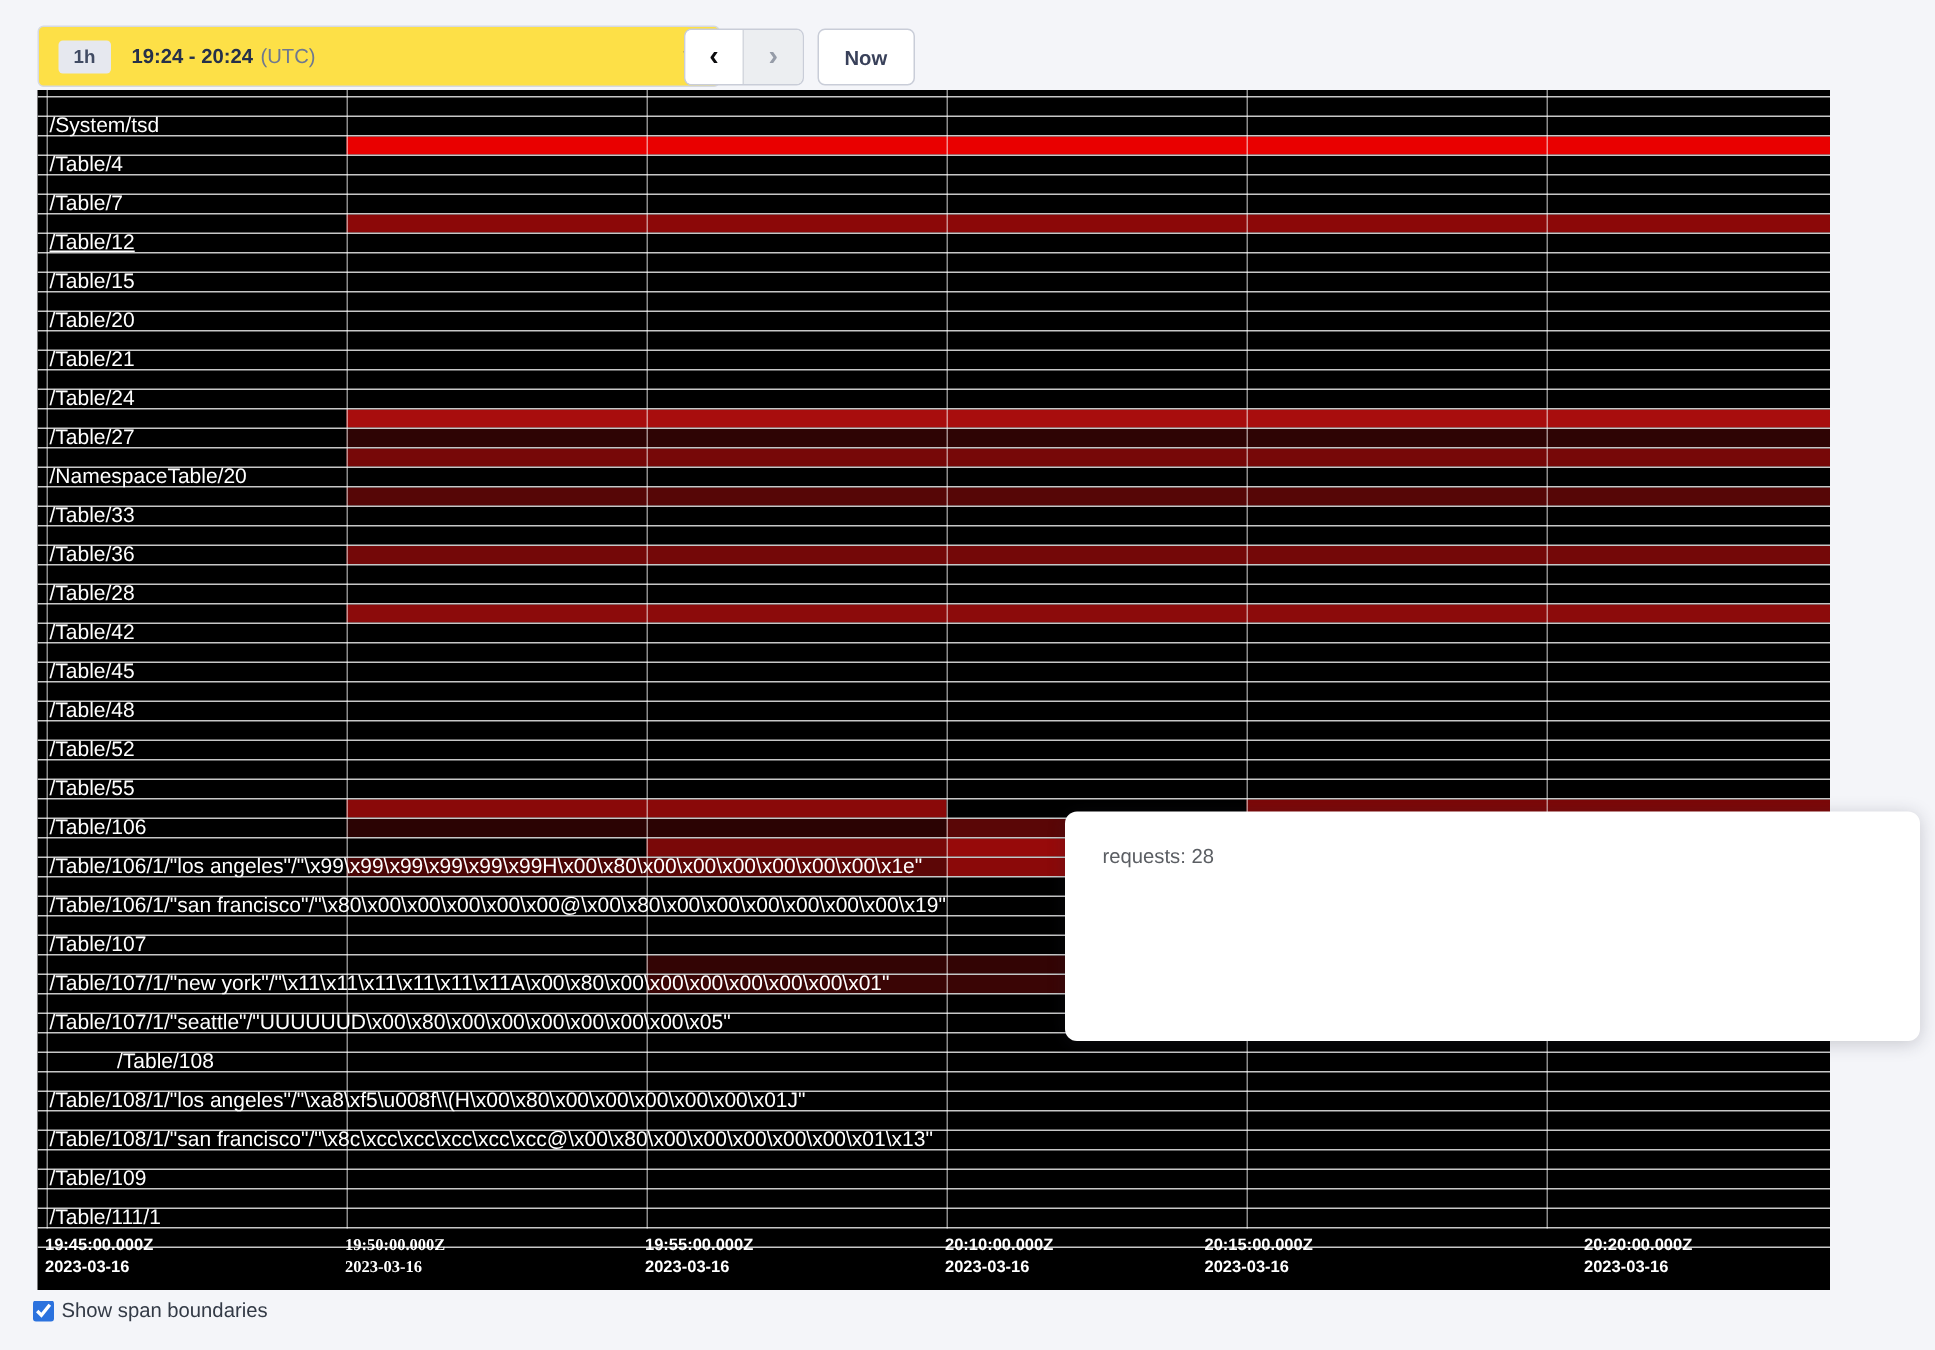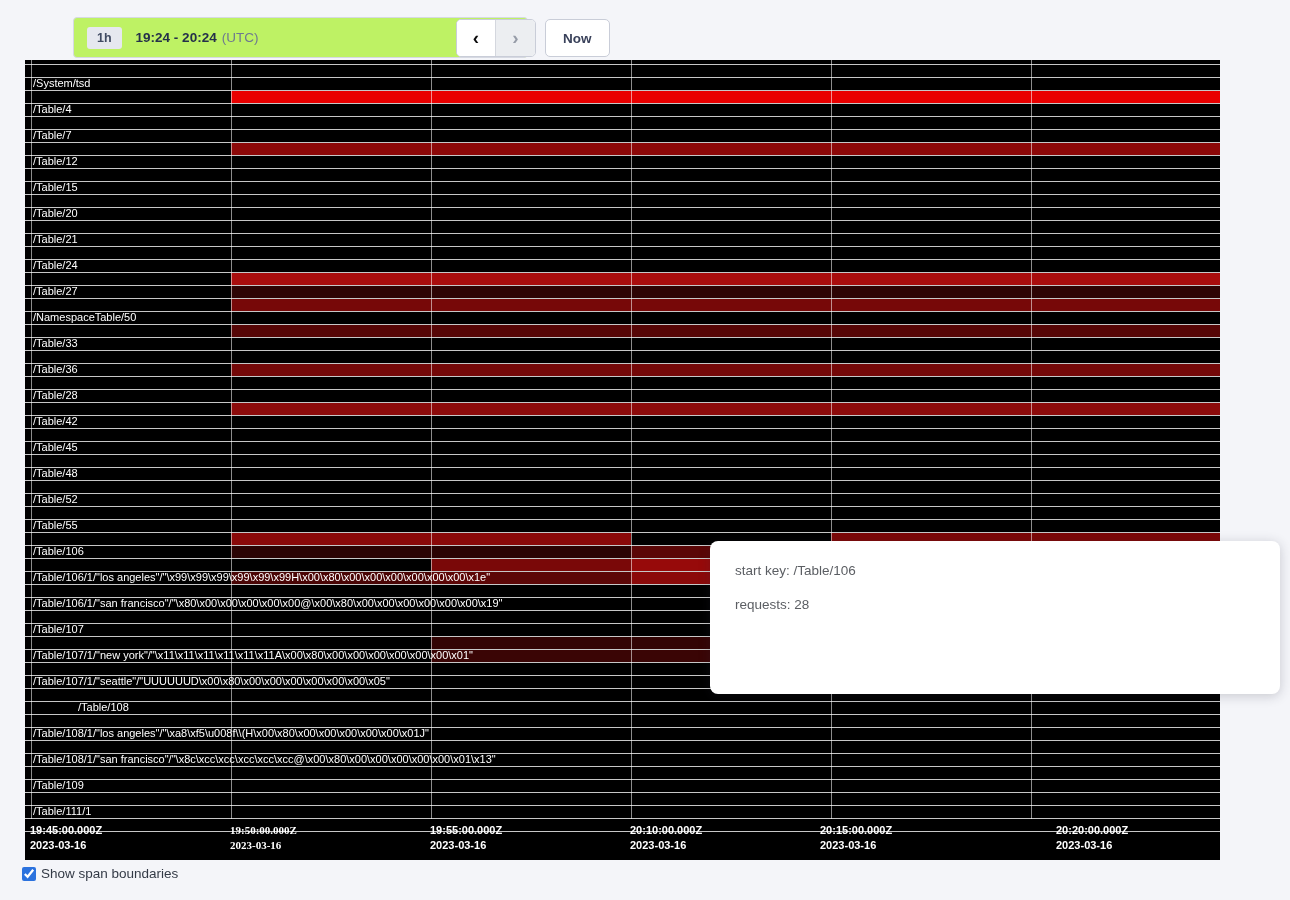--- a/index.html
+++ b/index.html
@@ -6,22 +6,22 @@
   html,body { width:1290px; height:900px; }
   body {
     font-family:"Liberation Sans", sans-serif;
     background:#f4f5f9;
     position:relative;
     overflow:hidden;
   }
   
   .time-select {
     position:absolute; left:25px; top:17px; width:455px; height:41px;
-    background:#bef264; border:1px solid #d6d9e2; border-radius:4px;
-    display:flex; align-items:center; cursor:pointer;margin-left:48px;
+    background:#fde047; border:1px solid #d6d9e2; border-radius:4px;
+    display:flex; align-items:center; cursor:pointer;
   }
   .range-badge {
     margin-left:13px; background:#e6e8ef; border-radius:3px;
     padding:4px 10px; font-size:12.5px; font-weight:bold; color:#414b63;
   }
   .range-text { margin-left:14px; font-size:13.5px; font-weight:bold; color:#25304a; }
   .range-suffix { margin-left:5px; font-size:13.5px; color:#6e7890; }
   .select-caret {
     position:absolute; right:16px; top:12px; font-size:12px; color:#596275;
     transform:scaleX(1.4);
@@ -46,21 +46,21 @@
   
   .heatmap {
     position:absolute; left:25px; top:60px; width:1195px; height:800px;
     background:#000; overflow:hidden;
   }
   .hline { position:absolute; left:0; width:100%; height:1px; background:rgba(255,255,255,0.78); }
   .vline { position:absolute; top:0; width:1px; height:759px; background:rgba(255,255,255,0.55); z-index:4; }
   .band  { position:absolute; height:12px; z-index:1; }
   .row-label {
     position:absolute; left:8px; height:13px; line-height:13px; z-index:3;
-    color:#fff; font-size:11px; white-space:nowrap;text-align:right;
+    color:#fff; font-size:14px; white-space:nowrap;text-align:right;
   }
   .axis-tick { position:absolute; top:763px; z-index:3; color:#fff; font-size:11px; font-weight:bold; }
   .axis-tick div { line-height:15px; }
   
   .tooltip {
     position:absolute; left:710px; top:541px; width:570px; height:153px;
     background:#fff; border-radius:8px; z-index:10;
     box-shadow:0 2px 12px rgba(40,40,60,0.22);
     padding:16px 0 0 25px; overflow:hidden;
   }
@@ -175,27 +175,27 @@
     <div class="hline" style="top: 771px; background: rgba(255, 255, 255, 0.78); z-index: 2;"></div>
     <div class="vline" style="left: 6px; background: rgba(255, 255, 255, 0.55);"></div>
     <div class="vline" style="left: 206px; background: rgba(255, 255, 255, 0.55);"></div>
     <div class="vline" style="left: 406px; background: rgba(255, 255, 255, 0.55);"></div>
     <div class="vline" style="left: 606px; background: rgba(255, 255, 255, 0.55);"></div>
     <div class="vline" style="left: 806px; background: rgba(255, 255, 255, 0.55);"></div>
     <div class="vline" style="left: 1006px; background: rgba(255, 255, 255, 0.55);"></div>
     <div class="row-label" style="top: 17px; color: rgb(255, 255, 255);">/System/tsd</div>
     <div class="row-label" style="top: 43px; color: rgb(255, 255, 255);">/Table/4</div>
     <div class="row-label" style="top: 69px; color: rgb(255, 255, 255);">/Table/7</div>
-    <div class="row-label" style="top: 95px; color: rgb(255, 255, 255);">/Table/12</div>
+    <div class="row-label" style="top: 95px; color: rgb(255, 255, 255); text-decoration: underline;">/Table/12</div>
     <div class="row-label" style="top: 121px; color: rgb(255, 255, 255);">/Table/15</div>
     <div class="row-label" style="top: 147px; color: rgb(255, 255, 255);">/Table/20</div>
     <div class="row-label" style="top: 173px; color: rgb(255, 255, 255);">/Table/21</div>
     <div class="row-label" style="top: 199px; color: rgb(255, 255, 255);">/Table/24</div>
     <div class="row-label" style="top: 225px; color: rgb(255, 255, 255);">/Table/27</div>
-    <div class="row-label" style="top: 251px; color: rgb(255, 255, 255);">/NamespaceTable/50</div>
+    <div class="row-label" style="top: 251px; color: rgb(255, 255, 255);">/NamespaceTable/20</div>
     <div class="row-label" style="top: 277px; color: rgb(255, 255, 255);">/Table/33</div>
     <div class="row-label" style="top: 303px; color: rgb(255, 255, 255);">/Table/36</div>
     <div class="row-label" style="top: 329px; color: rgb(255, 255, 255);">/Table/28</div>
     <div class="row-label" style="top: 355px; color: rgb(255, 255, 255);">/Table/42</div>
     <div class="row-label" style="top: 381px; color: rgb(255, 255, 255);">/Table/45</div>
     <div class="row-label" style="top: 407px; color: rgb(255, 255, 255);">/Table/48</div>
     <div class="row-label" style="top: 433px; color: rgb(255, 255, 255);">/Table/52</div>
     <div class="row-label" style="top: 459px; color: rgb(255, 255, 255);">/Table/55</div>
     <div class="row-label" style="top: 485px; color: rgb(255, 255, 255);">/Table/106</div>
     <div class="row-label" style="top: 511px; color: rgb(255, 255, 255);">/Table/106/1/"los angeles"/"\x99\x99\x99\x99\x99\x99H\x00\x80\x00\x00\x00\x00\x00\x00\x1e"</div>
@@ -217,31 +217,30 @@
       <div>2023-03-16</div>
     </div>
     <div class="axis-tick" style="left: 405px;">
       <div>19:55:00.000Z</div>
       <div>2023-03-16</div>
     </div>
     <div class="axis-tick" style="left: 605px;">
       <div>20:10:00.000Z</div>
       <div>2023-03-16</div>
     </div>
-    <div class="axis-tick" style="left: 795px;">
+    <div class="axis-tick" style="left: 778px;">
       <div>20:15:00.000Z</div>
       <div>2023-03-16</div>
     </div>
     <div class="axis-tick" style="left: 1031px;">
       <div>20:20:00.000Z</div>
       <div>2023-03-16</div>
     </div>
   </div>
 
 <div class="tooltip">
-  <div class="tooltip-line">start key: /Table/106</div>
   <div class="tooltip-line">requests: 28</div>
 </div>
 
 <div class="footer-row">
   <input type="checkbox" class="span-checkbox" id="spanCheck" checked="" style="">
   <label for="spanCheck" class="checkbox-label">Show span boundaries</label>
 </div>
 
 </body></html>

